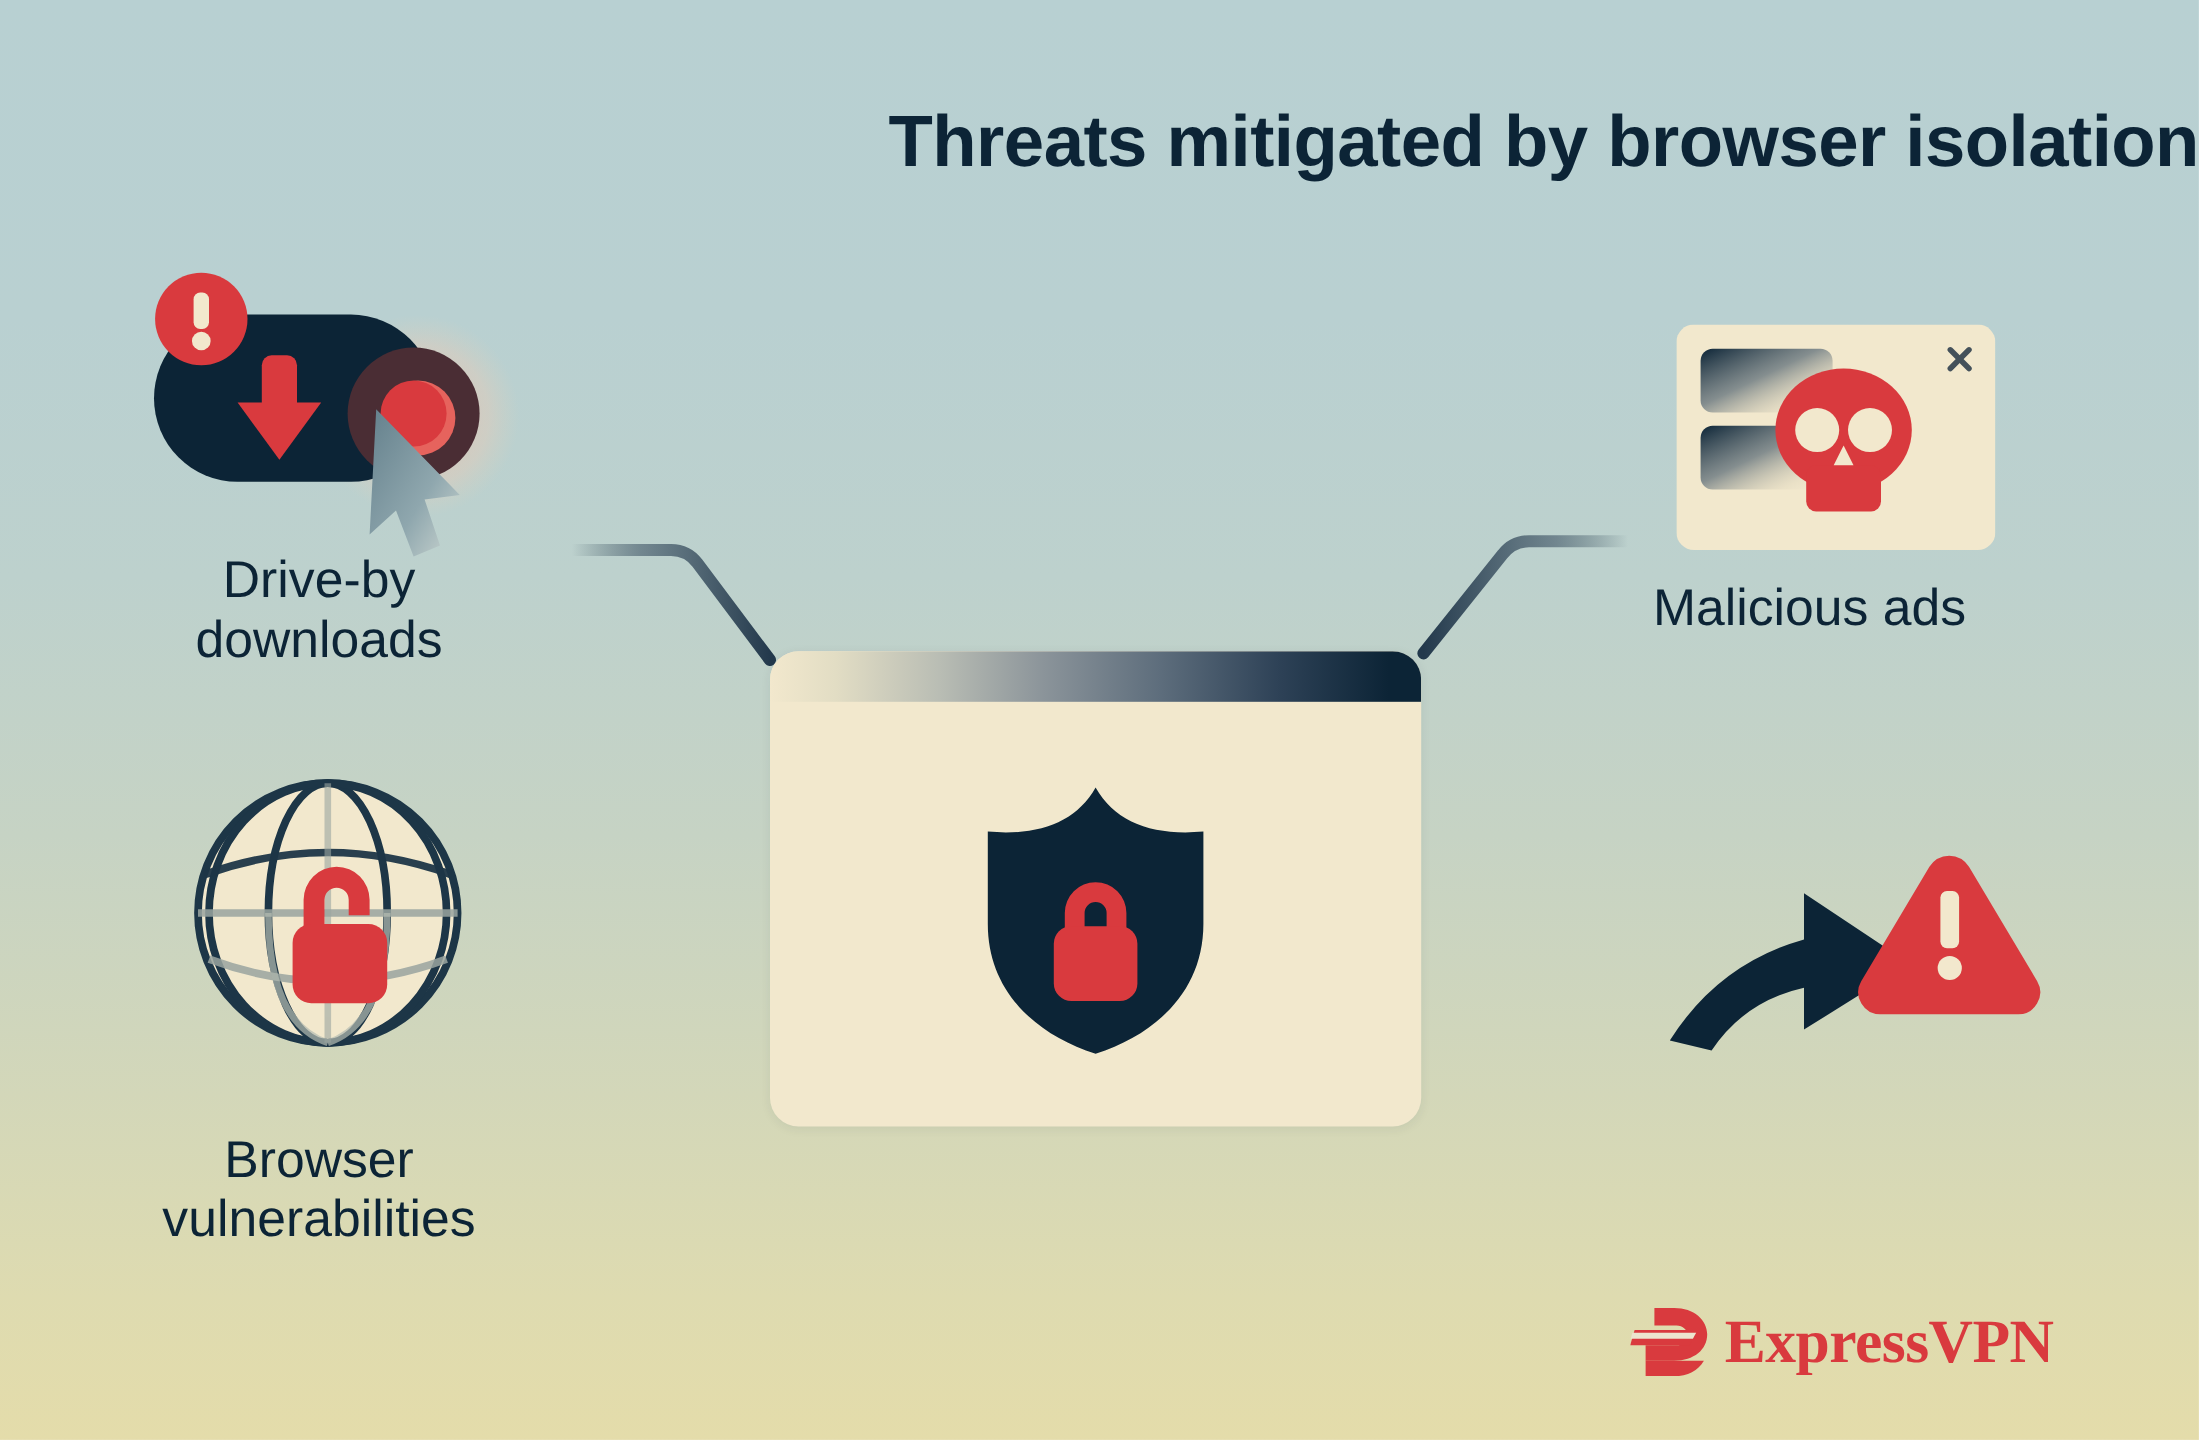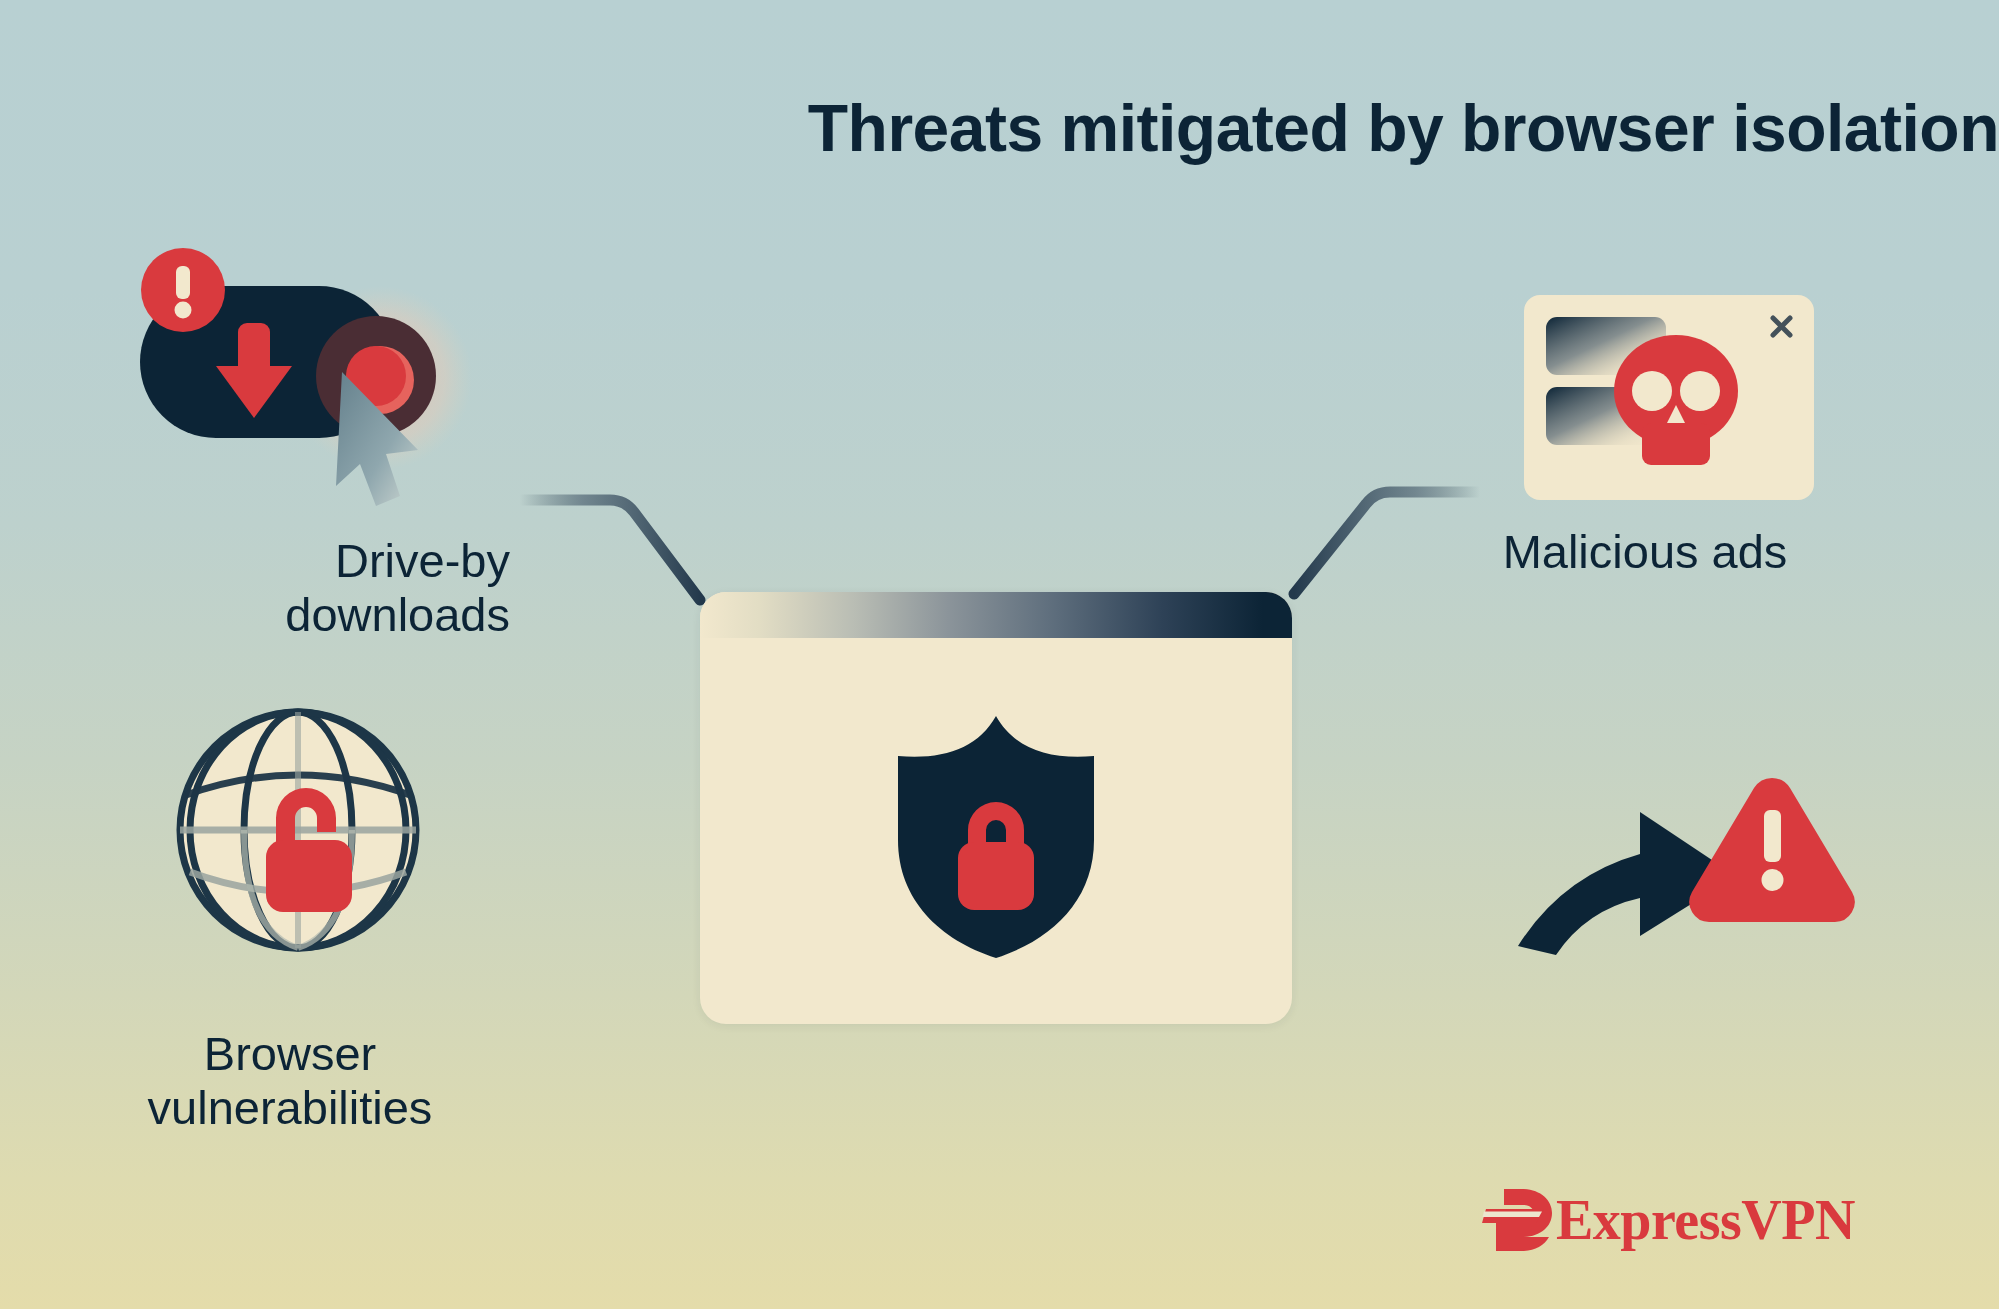--- a/index.html
+++ b/index.html
@@ -40,21 +40,21 @@
   
   .label {
     position: absolute;
     font-size: 47px;
     font-weight: 400;
     color: #0c2436;
     line-height: 1.14;
     text-align: center;
     white-space: pre-line;
   }
-  #lbl-driveby   { left: 70px;  top: 534px; width: 440px; text-align: right; }
+  #lbl-driveby   { left: 70px;  top: 500px; width: 440px; }
   #lbl-browser   { left: 50px;  top: 1027px; width: 480px; }
   #lbl-ads       { left: 1430px;top: 525px; width: 430px; }
   #lbl-redirects { left: 1450px;top: 975px; width: 420px; }
 
   
   .conn { position: absolute; left: 0; top: 0; width: 1999px; height: 1309px; pointer-events: none; }
 
   
   .browser {
     position: absolute;
@@ -98,20 +98,21 @@
 
   
   .logo { position: absolute; left: 1482px; top: 1180px; width: 370px; height: 80px; display: flex; align-items: center; }
   .logo-mark { width: 74px; height: 66px; flex: none; }
   .logo-text {
     font-family: "Liberation Serif", serif;
     font-size: 56px;
     font-weight: 700;
     color: #d93a3e;
     letter-spacing: -0.5px;
+    margin-left: 12px;
     line-height: 1;
   }
 </style>
 </head>
 <body>
 
 <div class="canvas">
 
   <div class="title">Threats mitigated by browser isolation</div>
 

